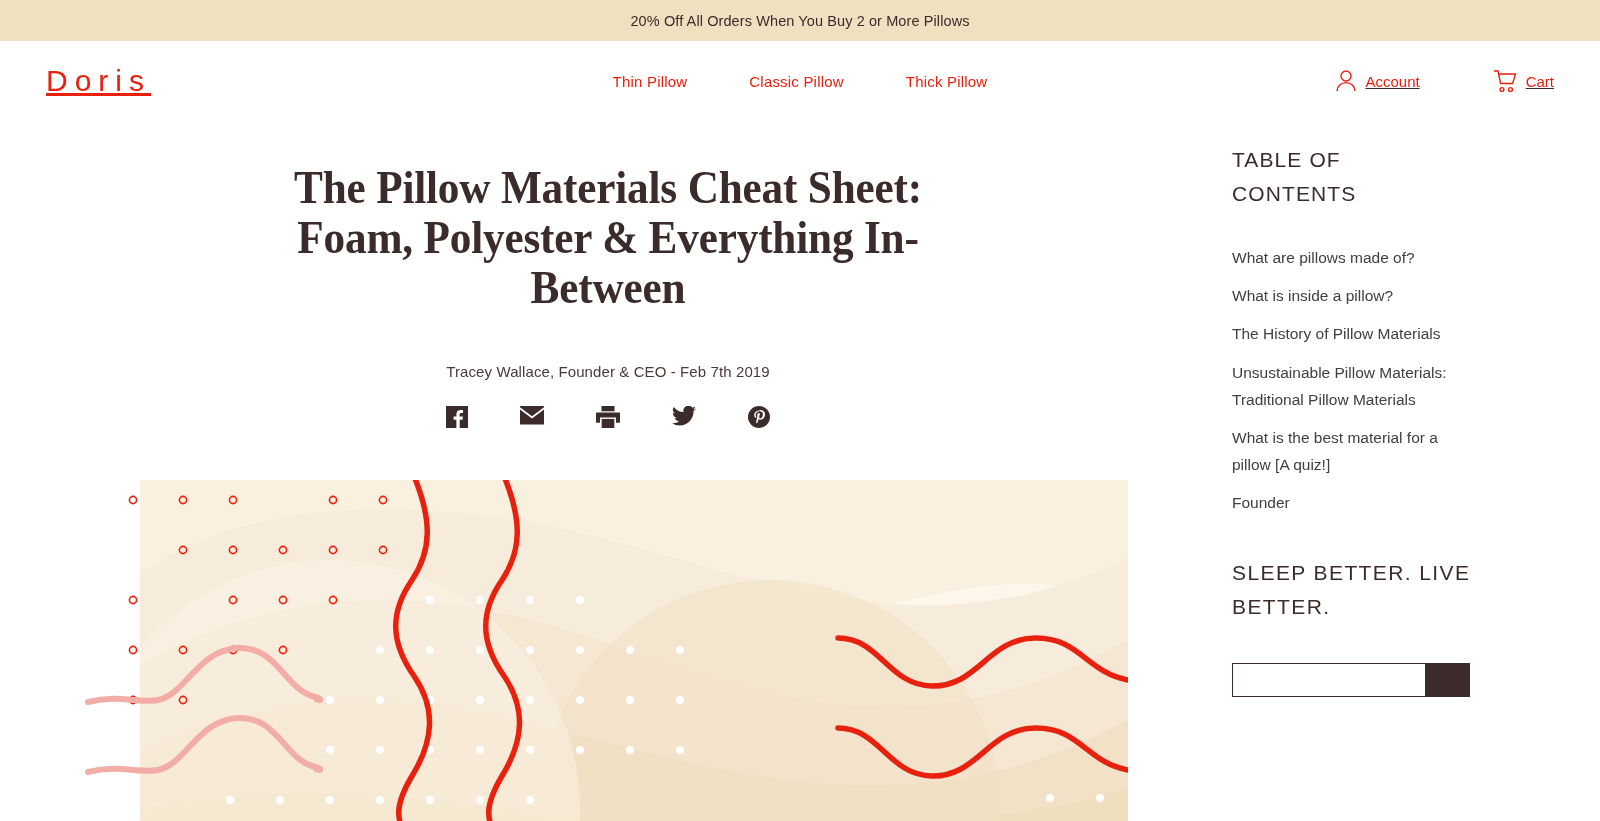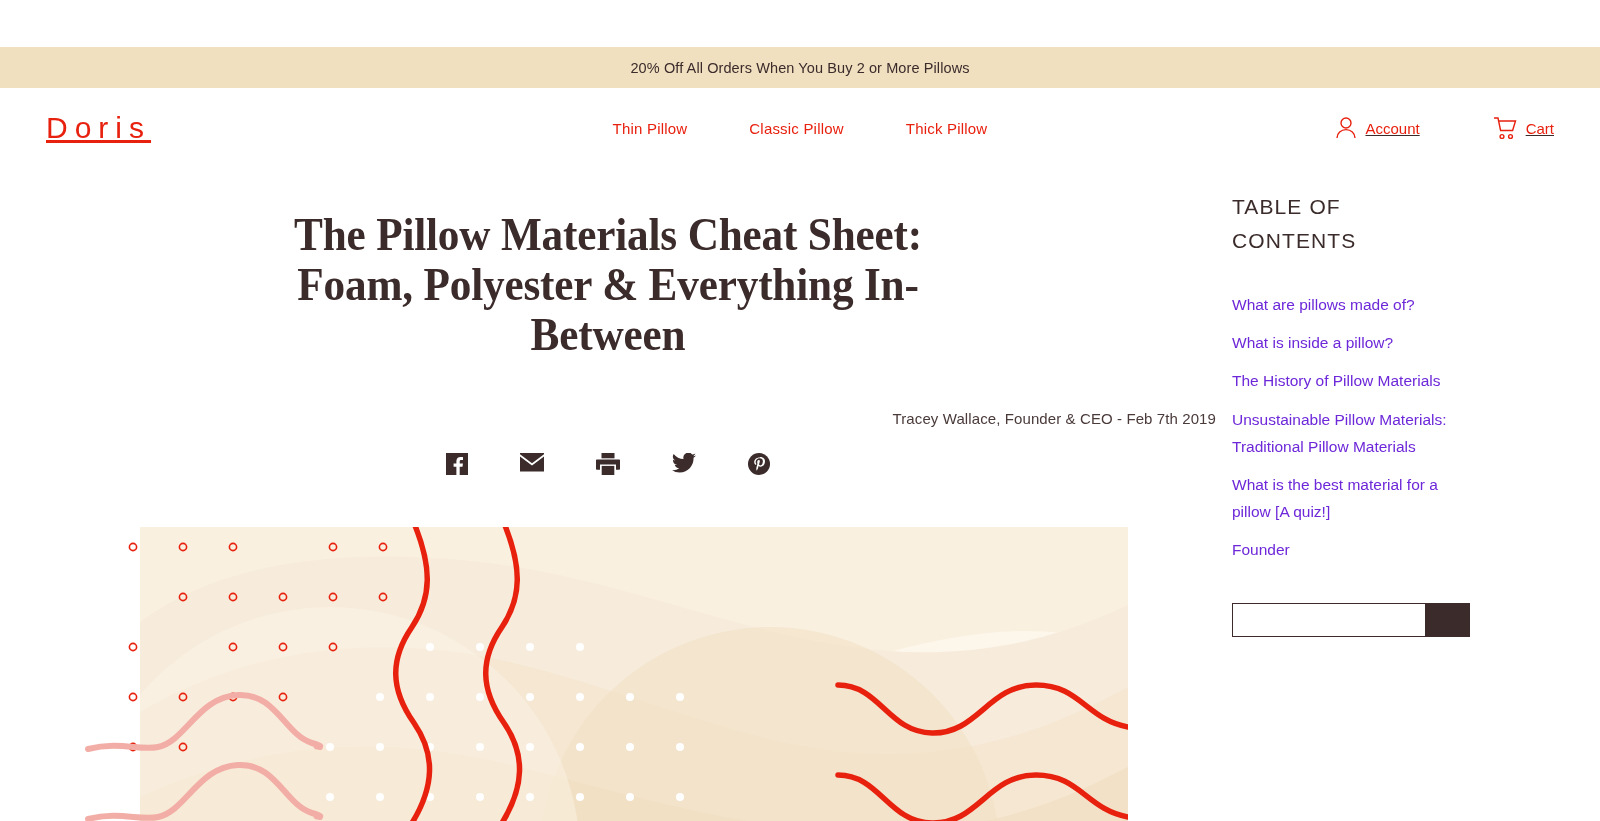--- a/index.html
+++ b/index.html
@@ -10,21 +10,20 @@
     color:#3B2B2B;
   }
 
   
   .announce {
     height:41px;
     background:#F0E0C0;
     display:flex;
     align-items:center;
     justify-content:center;
-    margin-top:47px;
   }
   .announce-text {
     font-size:14.5px;
     color:#3B2B2B;
     letter-spacing:.1px;
   }
 
   
   .header {
     height:80px;
@@ -91,21 +90,21 @@
     font-size:47px;
     line-height:1.06;
     text-align:center;
     color:#3B2B2B;
     letter-spacing:-0.2px;
     margin:42px auto 0;
     max-width:700px;
     transform:scaleX(0.92);
   }
   .byline {
-    text-align:right;
+    text-align:center;
     font-size:15px;
     color:#4A3A3A;
     margin-top:51px;
     letter-spacing:.1px;
   }
   .share {
     display:flex;
     justify-content:center;
     gap:52px;
     margin-top:26px;
@@ -135,21 +134,21 @@
     letter-spacing:1.1px;
     line-height:1.6;
     color:#3B2B2B;
     max-width:200px;
   }
   .toc-list { margin-top:34px; }
   .toc-list a {
     display:block;
     font-size:15.5px;
     line-height:1.75;
-    color:#6d28d9;
+    color:#404040;
     text-decoration:none;
     margin-bottom:11px;
     max-width:232px;
   }
   .cta { margin-top:40px; }
   .cta-head { max-width:260px; letter-spacing:1.4px; }
   .signup {
     margin-top:40px;
     display:flex;
     width:238px;
@@ -365,19 +364,20 @@
     <nav class="toc-list">
       <a href="#">What are pillows made of?</a>
       <a href="#">What is inside a pillow?</a>
       <a href="#">The History of Pillow Materials</a>
       <a href="#">Unsustainable Pillow Materials: Traditional Pillow Materials</a>
       <a href="#">What is the best material for a pillow [A quiz!]</a>
       <a href="#">Founder</a>
     </nav>
 
     <div class="cta">
+      <div class="cta-head">SLEEP BETTER. LIVE BETTER.</div>
       <form class="signup">
         <input type="text" placeholder="" style="">
         <button type="button"></button>
       </form>
     </div>
   </aside>
 </div>
 
 </body></html>

